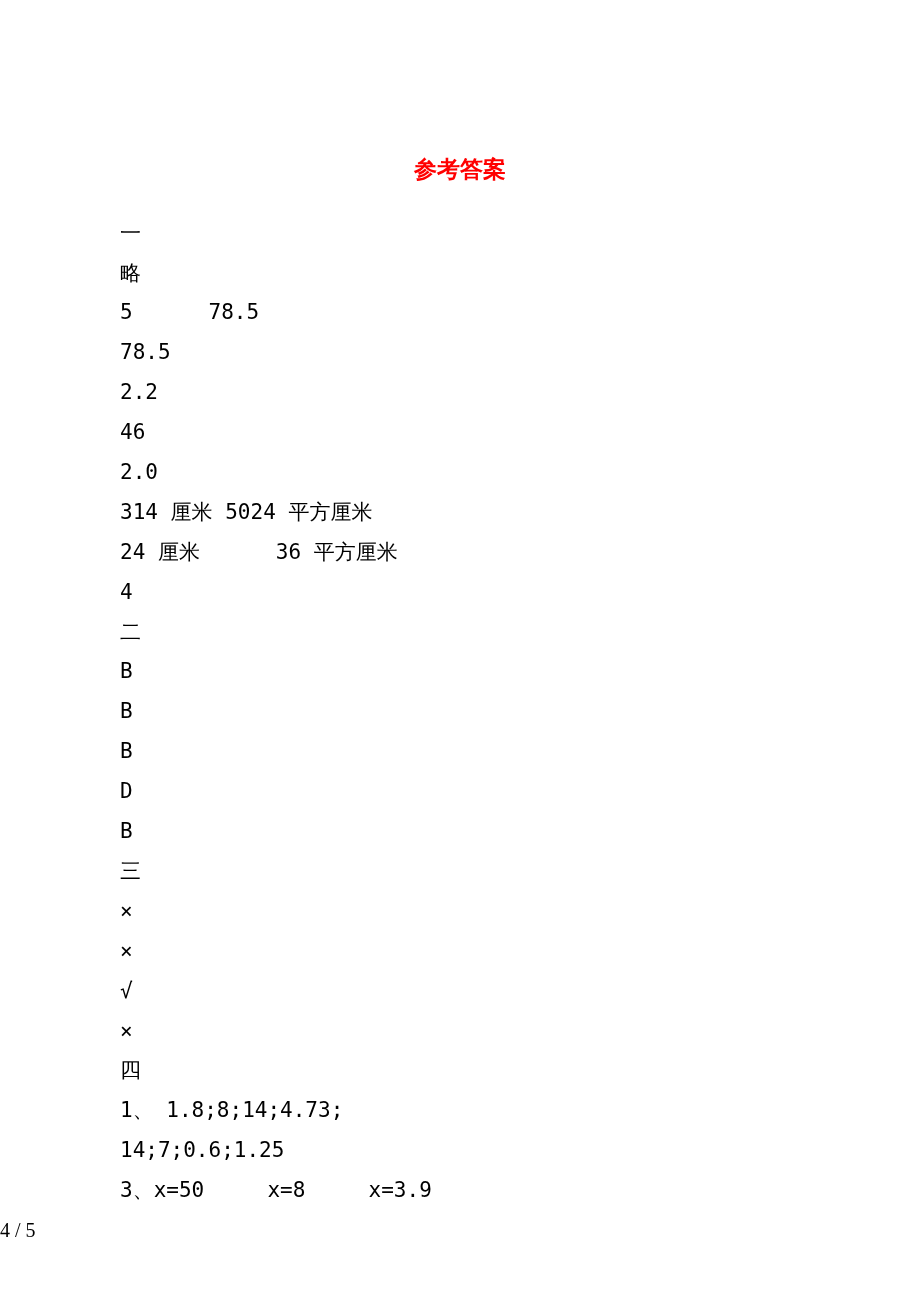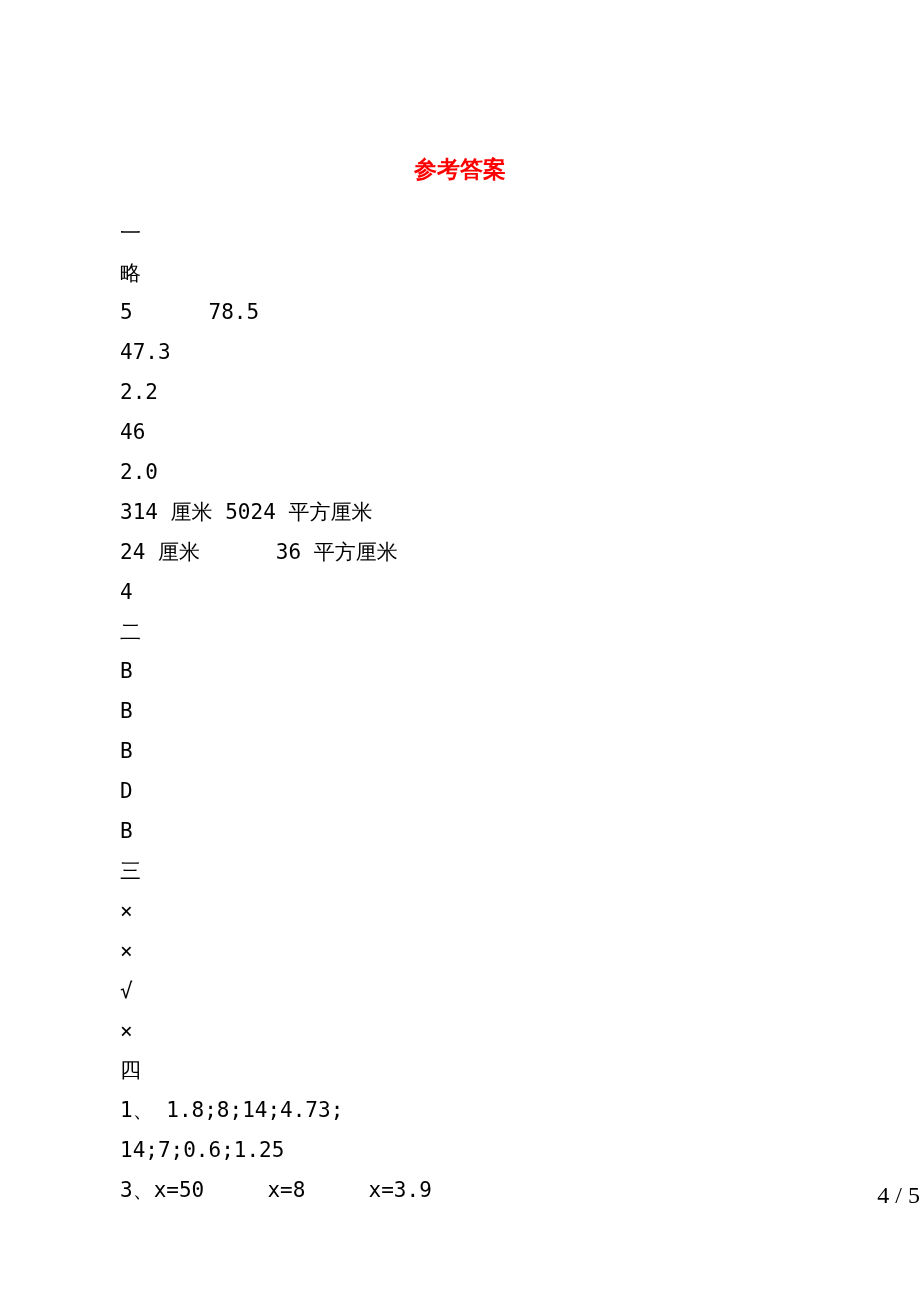--- a/index.html
+++ b/index.html
@@ -27,38 +27,38 @@
       font-size: 23px;
       margin-bottom: 22px;
       font-family: Liberation Sans, sans-serif;
     }
     .content-line {
       white-space: pre;
       font-family: "SimSun", "宋体", monospace;
     }
     .page-number {
       position: absolute;
-      bottom: 83px;
+      bottom: 53px;
       left: 0;
       width: 100%;
-      text-align: right;
-      font-size: 24px;
+      text-align: left;
+      font-size: 20px;
       color: #000000;
     }
   </style>
 </head>
 <body>
 
 <div class="page">
   <div class="title">参考答案</div>
   <div id="content-body">
       <div class="content-line">一</div>
       <div class="content-line">略</div>
       <div class="content-line">5      78.5</div>
-      <div class="content-line">47.3</div>
+      <div class="content-line">78.5</div>
       <div class="content-line">2.2</div>
       <div class="content-line">46</div>
       <div class="content-line">2.0</div>
       <div class="content-line">314 厘米 5024 平方厘米</div>
       <div class="content-line">24 厘米      36 平方厘米</div>
       <div class="content-line">4</div>
       <div class="content-line">二</div>
       <div class="content-line">B</div>
       <div class="content-line">B</div>
       <div class="content-line">B</div>

